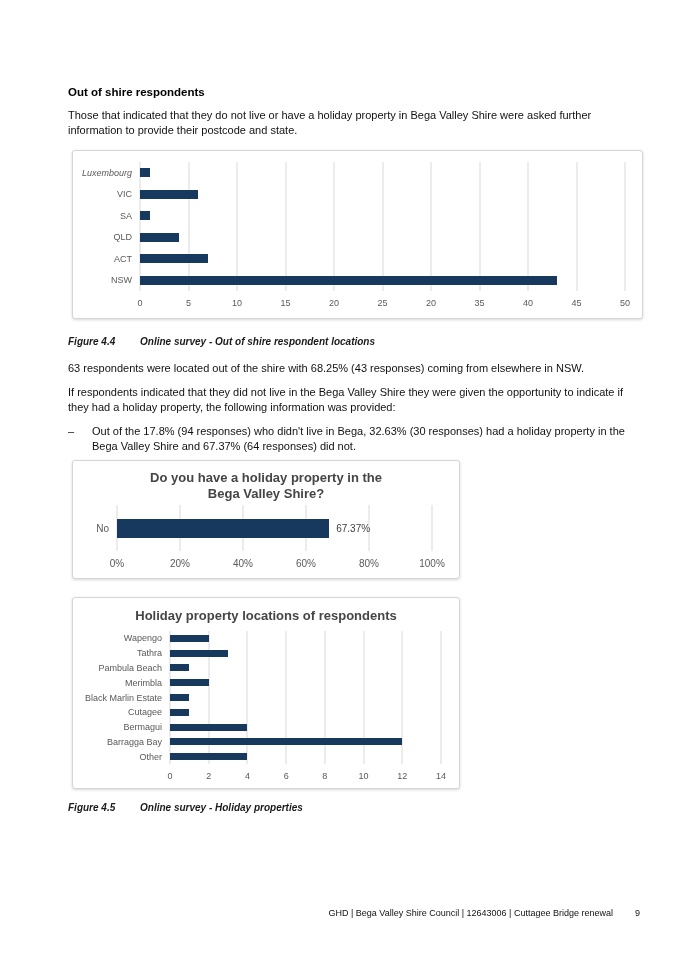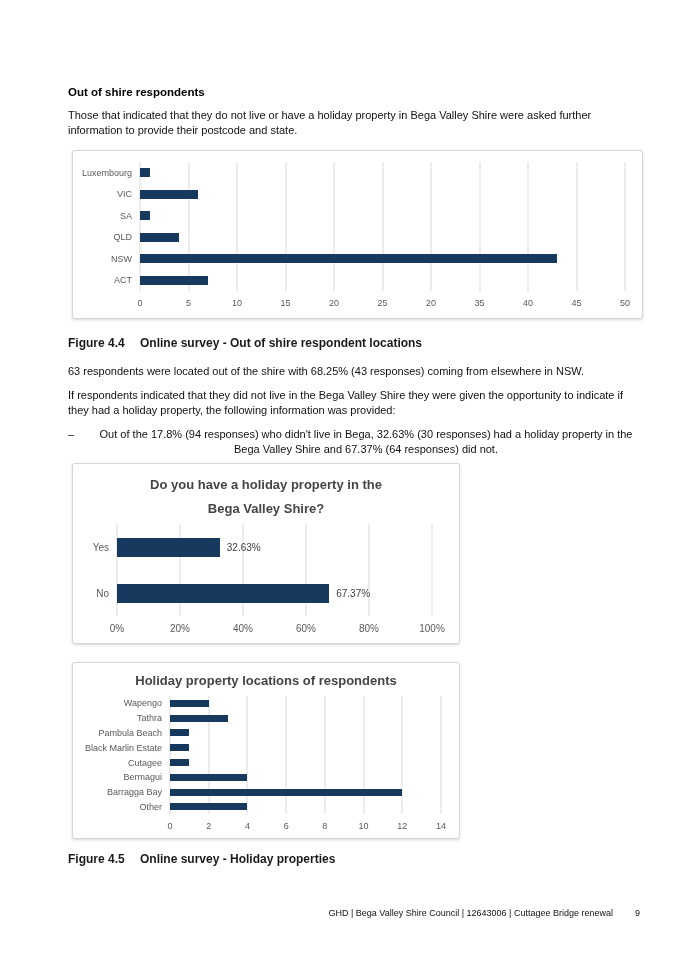--- a/index.html
+++ b/index.html
@@ -11,36 +11,36 @@
     color:#1a1a1a;
     overflow:hidden;
   }
   .content {
     position:absolute; left:68px; top:86px; width:578px;
   }
   .heading { font-size:11.5px; font-weight:bold; color:#000; margin:0 0 10px 0; }
   .body-p { font-size:11px; line-height:15px; color:#111; margin:0 0 9px 0; }
   .bullet { display:flex; font-size:11px; line-height:15px; color:#111; margin:6px 0 0 0; }
   .bullet .marker { flex:none; width:24px; }
-  .bullet .bullet-text { flex:1; max-width:548px;text-align:center; }
+  .bullet .bullet-text { flex:1; max-width:548px; }
 
   
   .chart-panel {
     box-sizing:border-box;
     background:#fff;
     border:1px solid #d6d6d6;
     border-radius:3px;
     box-shadow:0 1px 3px rgba(0,0,0,0.16);
   }
   .chart1 { --label-w:67px; --right-pad:17px; --row-h:21.5px; --bar-h:9px;  --axis-h:27px; --pad-top:11px; --label-fs:9px;  width:571px; margin:12px 0 0 4px; }
   .chart2 { --label-w:44px; --right-pad:27px; --row-h:46px;   --bar-h:19px; --axis-h:27px; --pad-top:2px;  --label-fs:10px; width:388px; margin:6px 0 0 4px; }
   .chart3 { --label-w:97px; --right-pad:18px; --row-h:14.8px; --bar-h:7px;  --axis-h:24px; --pad-top:2px;  --label-fs:9px;  width:388px; margin:18px 0 0 4px; }
 
   .chart-title { font-weight:bold; text-align:center; color:#454545; }
-  .chart2 .chart-title { font-size:13px; line-height:24px; max-width:256px; margin:9px auto 1px auto; }
+  .chart2 .chart-title { font-size:13px; line-height:16px; max-width:256px; margin:9px auto 1px auto; }
   .chart3 .chart-title { font-size:13px; line-height:15px; margin:10px 0 6px 0; }
 
   .chart-body {
     position:relative;
     padding-left:var(--label-w);
     padding-right:var(--right-pad);
     padding-top:var(--pad-top);
   }
   .grid {
     position:absolute;
@@ -58,21 +58,21 @@
   .bar-track { flex:1; height:var(--bar-h); position:relative; display:flex; align-items:center; }
   .bar { height:100%; flex:none; }
   .data-label { margin-left:7px; font-size:10px; color:#404040; white-space:nowrap; }
   .x-axis { position:relative; height:var(--axis-h); }
   .tick-label {
     position:absolute; top:7px; transform:translateX(-50%);
     font-size:var(--label-fs); white-space:nowrap;
   }
 
   
-  .fig-caption { display:flex; font-size:12px; font-weight:bold; color:#1a1a1a; }
+  .fig-caption { display:flex; font-size:10px; font-weight:bold; font-style:italic; color:#1a1a1a; }
   .fig-caption .fig-label { flex:none; width:72px; }
   .cap-44 { margin:17px 0 14px 0; }
   .cap-45 { margin:13px 0 0 0; }
 
   
   .footer {
     position:absolute; left:0; right:35px; top:908px;
     text-align:right; font-size:9px; color:#111;
   }
   .footer .pagenum { margin-left:22px; }
@@ -97,21 +97,21 @@
             <div class="gridline" style="left: 40%; background: rgb(217, 217, 217);"></div>
             <div class="gridline" style="left: 50%; background: rgb(217, 217, 217);"></div>
             <div class="gridline" style="left: 60%; background: rgb(217, 217, 217);"></div>
             <div class="gridline" style="left: 70%; background: rgb(217, 217, 217);"></div>
             <div class="gridline" style="left: 80%; background: rgb(217, 217, 217);"></div>
             <div class="gridline" style="left: 90%; background: rgb(217, 217, 217);"></div>
             <div class="gridline" style="left: 100%; background: rgb(217, 217, 217);"></div>
           </div>
         <div class="rows">
             <div class="bar-row">
-              <div class="cat-label" style="color: rgb(89, 89, 89);">Luxembourg</div>
+              <div class="cat-label" style="color: rgb(89, 89, 89); font-style: italic;">Luxembourg</div>
               <div class="bar-track">
                 <div class="bar" style="width: 2%; background: rgb(23, 57, 94);"></div>
               </div>
             </div>
             <div class="bar-row">
               <div class="cat-label" style="color: rgb(89, 89, 89);">VIC</div>
               <div class="bar-track">
                 <div class="bar" style="width: 12%; background: rgb(23, 57, 94);"></div>
               </div>
             </div>
@@ -121,29 +121,29 @@
                 <div class="bar" style="width: 2%; background: rgb(23, 57, 94);"></div>
               </div>
             </div>
             <div class="bar-row">
               <div class="cat-label" style="color: rgb(89, 89, 89);">QLD</div>
               <div class="bar-track">
                 <div class="bar" style="width: 8%; background: rgb(23, 57, 94);"></div>
               </div>
             </div>
             <div class="bar-row">
+              <div class="cat-label" style="color: rgb(89, 89, 89);">ACT</div>
+              <div class="bar-track">
+                <div class="bar" style="width: 14%; background: rgb(23, 57, 94);"></div>
+              </div>
+            </div>
+            <div class="bar-row">
               <div class="cat-label" style="color: rgb(89, 89, 89);">NSW</div>
               <div class="bar-track">
                 <div class="bar" style="width: 86%; background: rgb(23, 57, 94);"></div>
-              </div>
-            </div>
-            <div class="bar-row">
-              <div class="cat-label" style="color: rgb(89, 89, 89);">ACT</div>
-              <div class="bar-track">
-                <div class="bar" style="width: 14%; background: rgb(23, 57, 94);"></div>
               </div>
             </div>
           </div>
         <div class="x-axis">
             <span class="tick-label" style="left: 0%; color: rgb(89, 89, 89);">0</span>
             <span class="tick-label" style="left: 10%; color: rgb(89, 89, 89);">5</span>
             <span class="tick-label" style="left: 20%; color: rgb(89, 89, 89);">10</span>
             <span class="tick-label" style="left: 30%; color: rgb(89, 89, 89);">15</span>
             <span class="tick-label" style="left: 40%; color: rgb(89, 89, 89);">20</span>
             <span class="tick-label" style="left: 50%; color: rgb(89, 89, 89);">25</span>
@@ -175,27 +175,20 @@
         <div class="grid">
             <div class="gridline" style="left: 0%; background: rgb(217, 217, 217);"></div>
             <div class="gridline" style="left: 20%; background: rgb(217, 217, 217);"></div>
             <div class="gridline" style="left: 40%; background: rgb(217, 217, 217);"></div>
             <div class="gridline" style="left: 60%; background: rgb(217, 217, 217);"></div>
             <div class="gridline" style="left: 80%; background: rgb(217, 217, 217);"></div>
             <div class="gridline" style="left: 100%; background: rgb(217, 217, 217);"></div>
           </div>
         <div class="rows">
             <div class="bar-row">
-              <div class="cat-label" style="color: rgb(89, 89, 89);">Yes</div>
-              <div class="bar-track">
-                <div class="bar" style="width: 32.63%; background: rgb(23, 57, 94);"></div>
-                <span class="data-label">32.63%</span>
-              </div>
-            </div>
-            <div class="bar-row">
               <div class="cat-label" style="color: rgb(89, 89, 89);">No</div>
               <div class="bar-track">
                 <div class="bar" style="width: 67.37%; background: rgb(23, 57, 94);"></div>
                 <span class="data-label">67.37%</span>
               </div>
             </div>
           </div>
         <div class="x-axis">
             <span class="tick-label" style="left: 0%; color: rgb(89, 89, 89);">0%</span>
             <span class="tick-label" style="left: 20%; color: rgb(89, 89, 89);">20%</span>
@@ -233,20 +226,26 @@
                 <div class="bar" style="width: 21.4286%; background: rgb(23, 57, 94);"></div>
               </div>
             </div>
             <div class="bar-row">
               <div class="cat-label" style="color: rgb(89, 89, 89);">Pambula Beach</div>
               <div class="bar-track">
                 <div class="bar" style="width: 7.14286%; background: rgb(23, 57, 94);"></div>
               </div>
             </div>
             <div class="bar-row">
+              <div class="cat-label" style="color: rgb(89, 89, 89);">Merimbla</div>
+              <div class="bar-track">
+                <div class="bar" style="width: 14.2857%; background: rgb(23, 57, 94);"></div>
+              </div>
+            </div>
+            <div class="bar-row">
               <div class="cat-label" style="color: rgb(89, 89, 89);">Black Marlin Estate</div>
               <div class="bar-track">
                 <div class="bar" style="width: 7.14286%; background: rgb(23, 57, 94);"></div>
               </div>
             </div>
             <div class="bar-row">
               <div class="cat-label" style="color: rgb(89, 89, 89);">Cutagee</div>
               <div class="bar-track">
                 <div class="bar" style="width: 7.14286%; background: rgb(23, 57, 94);"></div>
               </div>

